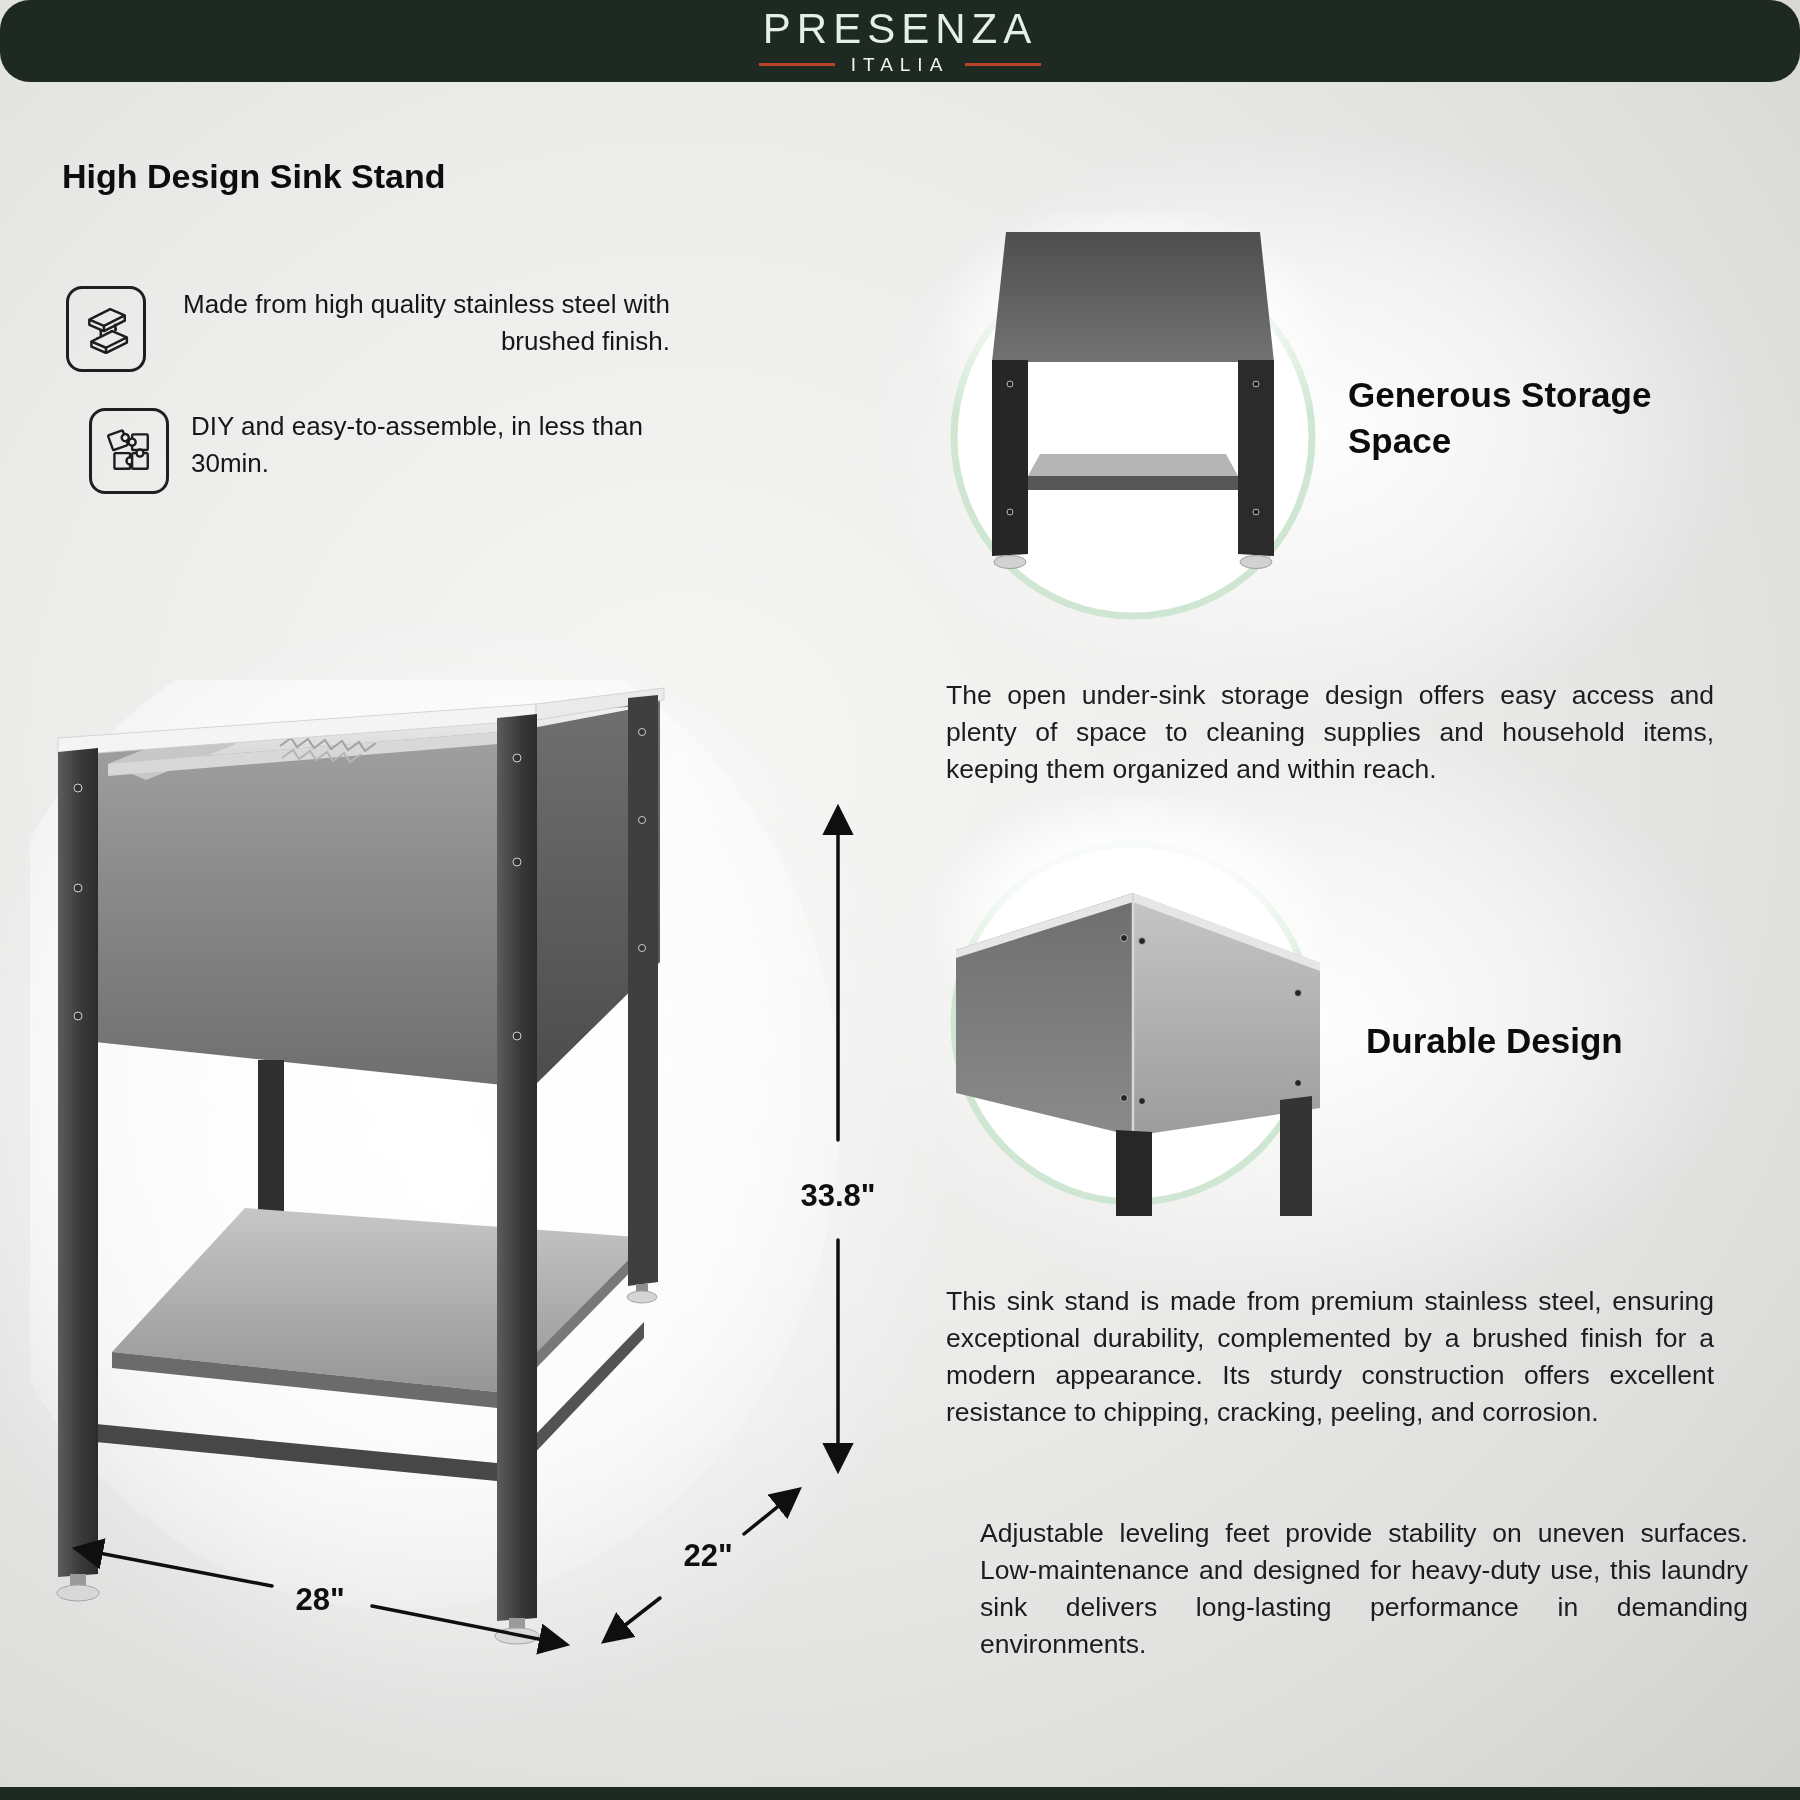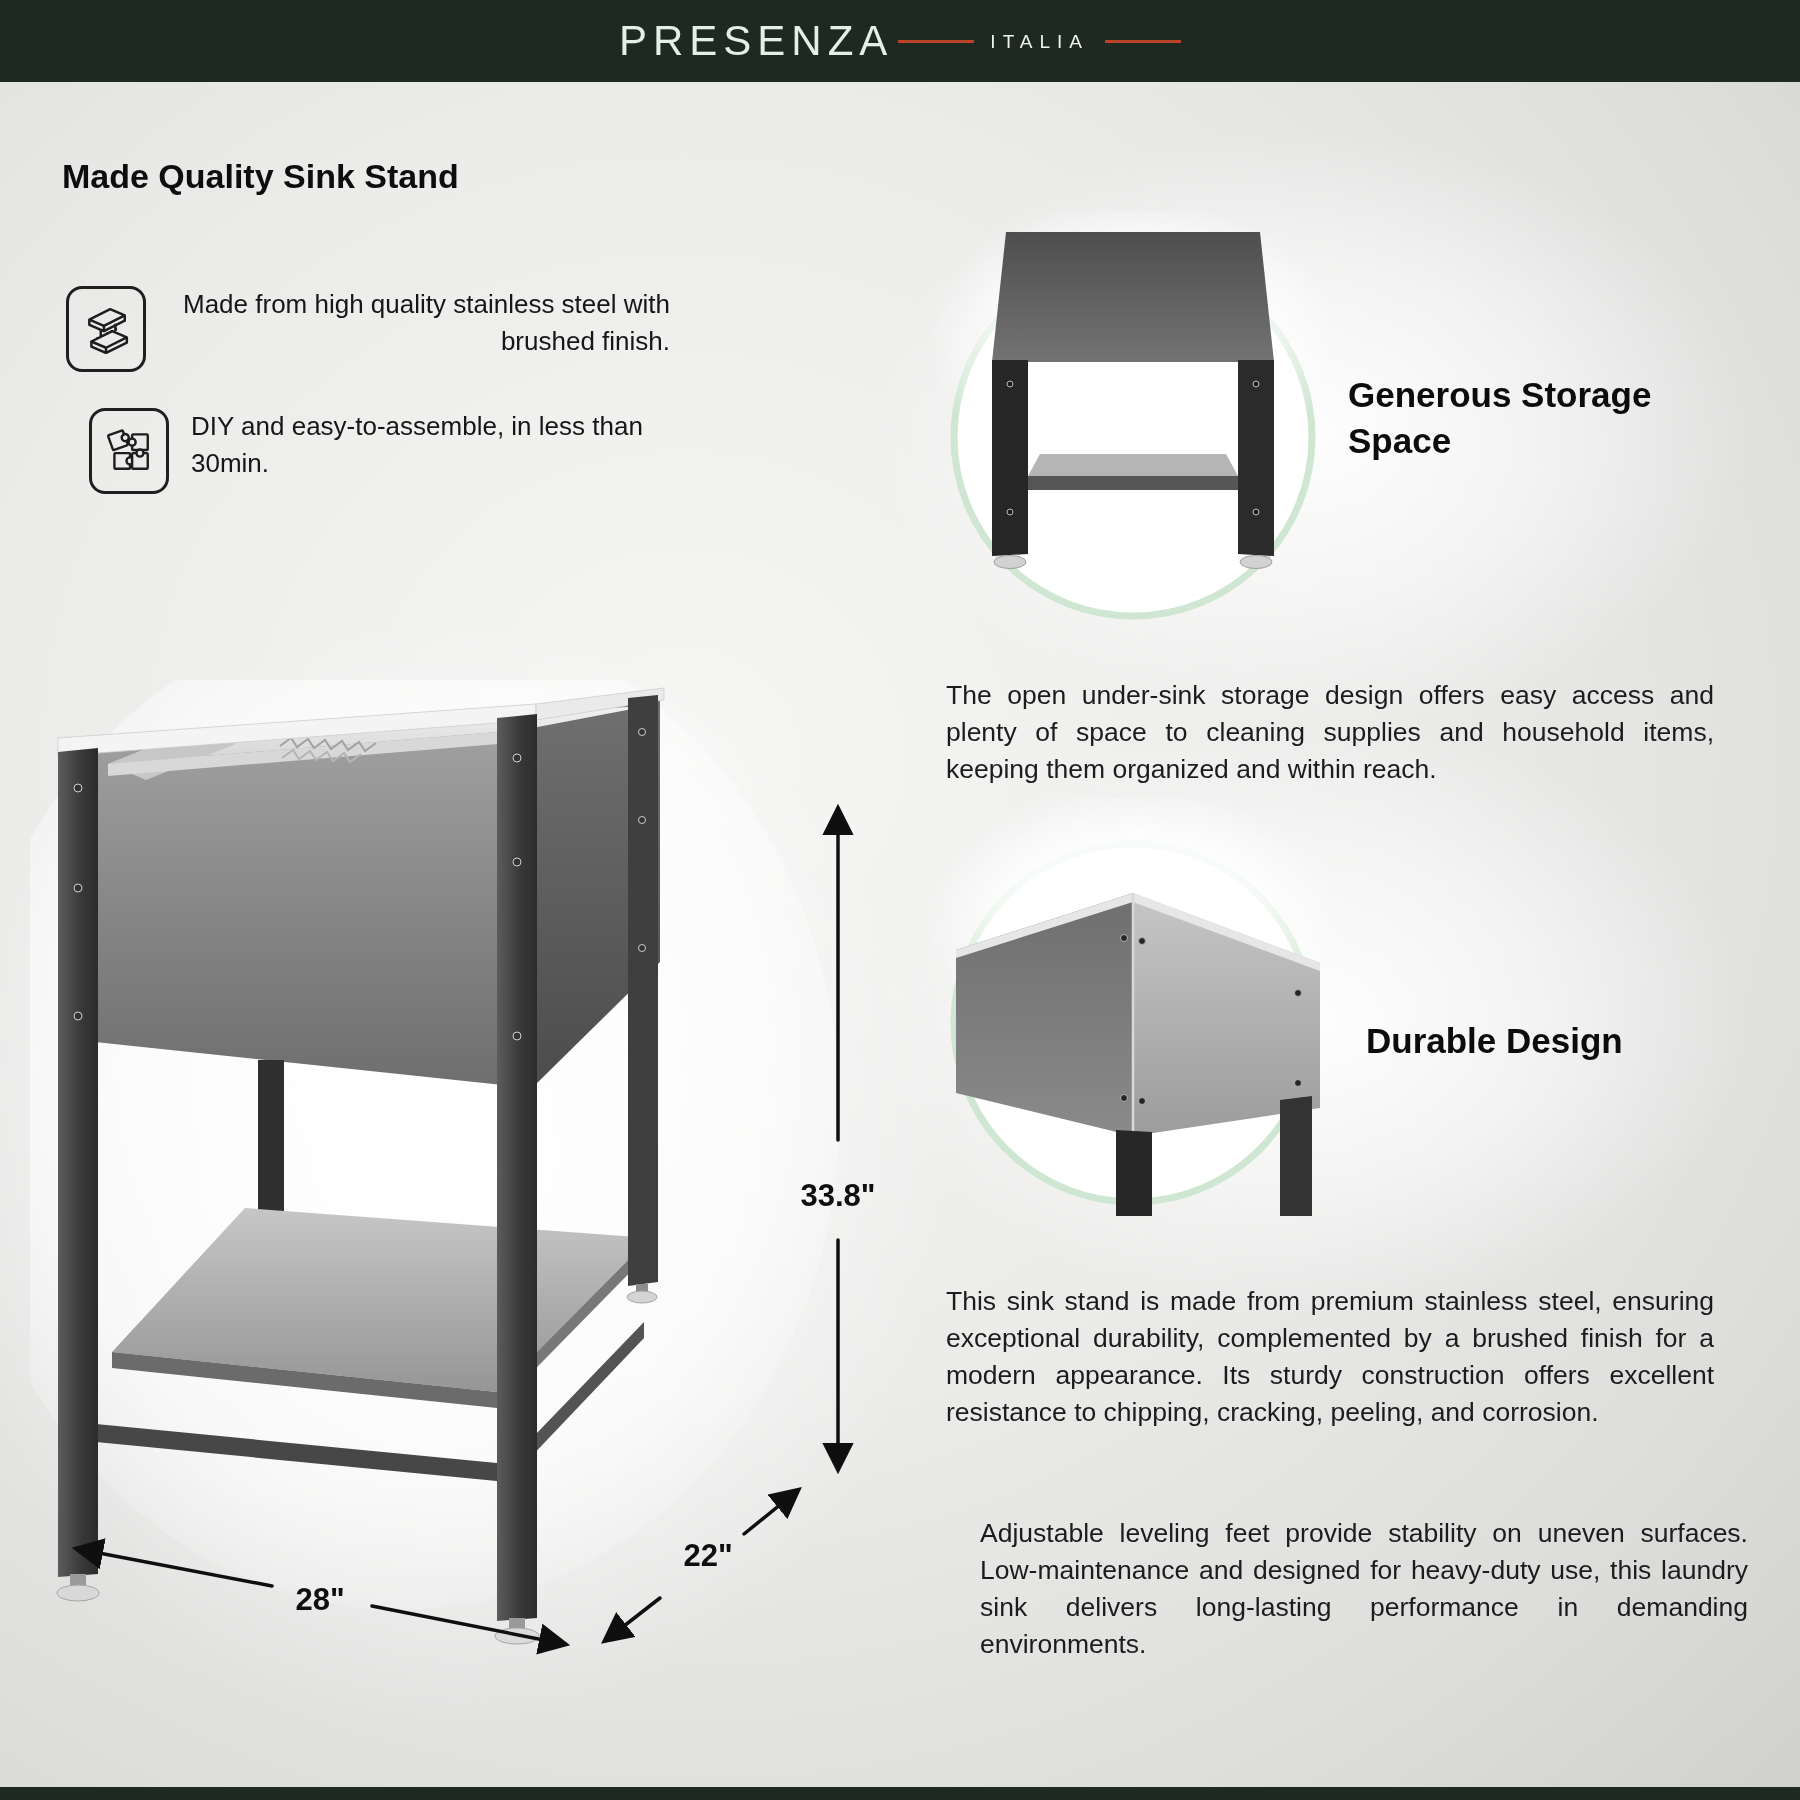--- a/index.html
+++ b/index.html
@@ -7,21 +7,21 @@
     position:relative;width:1800px;height:1800px;overflow:hidden;
     font-family:"Liberation Sans", sans-serif;color:#161616;
     background:radial-gradient(ellipse at 38% 42%, #f6f6f5 0%, #ebebea 45%, #dddddc 78%, #d0d0cf 100%);
   }
   .glow{position:absolute;z-index:0;background:radial-gradient(closest-side, rgba(255,255,255,.92) 0%, rgba(255,255,255,.5) 55%, rgba(255,255,255,0) 100%);}
   #glow-product{left:-60px;top:610px;width:1010px;height:1120px;}
   #glow-inset1{left:870px;top:130px;width:880px;height:600px;}
   #glow-inset2{left:870px;top:720px;width:880px;height:600px;}
 
   .topbar{position:absolute;z-index:5;left:0;top:0;width:100%;height:82px;background:#1e2922;
-    display:flex;flex-direction:row;align-items:center;justify-content:center;gap:5px;}
+    display:flex;flex-direction:column;align-items:center;justify-content:center;gap:5px;border-radius:30px;}
   .brand{font-size:42px;font-weight:500;letter-spacing:6px;color:#e4f0e6;line-height:1;}
   .brand-sub{display:flex;align-items:center;gap:16px;}
   .redline{width:76px;height:3px;background:#b8432a;}
   .sub-text{font-size:19px;letter-spacing:7px;color:#eef3ee;line-height:1;}
 
   .bottombar{position:absolute;z-index:5;left:0;bottom:0;width:100%;height:13px;background:#1e2922;}
 
   .page-title{position:absolute;z-index:2;left:62px;top:134px;font-size:34px;font-weight:700;color:#0d0d0d;}
 
   .feature{position:absolute;z-index:2;display:flex;gap:22px;align-items:flex-start;}
@@ -60,21 +60,21 @@
 
   <div class="topbar">
     <div class="brand">PRESENZA</div>
     <div class="brand-sub">
       <span class="redline"></span>
       <span class="sub-text">ITALIA</span>
       <span class="redline"></span>
     </div>
   </div>
 
-  <h1 class="page-title">Made Quality Sink Stand</h1>
+  <h1 class="page-title">High Design Sink Stand</h1>
 
   <div class="feature" id="feature-1">
     <div class="icon-box">
       <svg width="50" height="50" viewBox="0 0 48 48" fill="none" stroke="#1d1d1d" stroke-width="2.4" stroke-linejoin="round">
         <path d="M8,15 L28,5 L42,11 L22,21 Z"></path>
         <path d="M8,15 L8,20 L22,26 L22,21"></path>
         <path d="M42,11 L42,16 L22,26"></path>
         <path d="M19,25 L19,32 M33,19 L33,26"></path>
         <path d="M10,36 L30,26 L44,32 L24,42 Z"></path>
         <path d="M10,36 L10,41 L24,47 L24,42 M44,32 L44,37 L24,47"></path>

